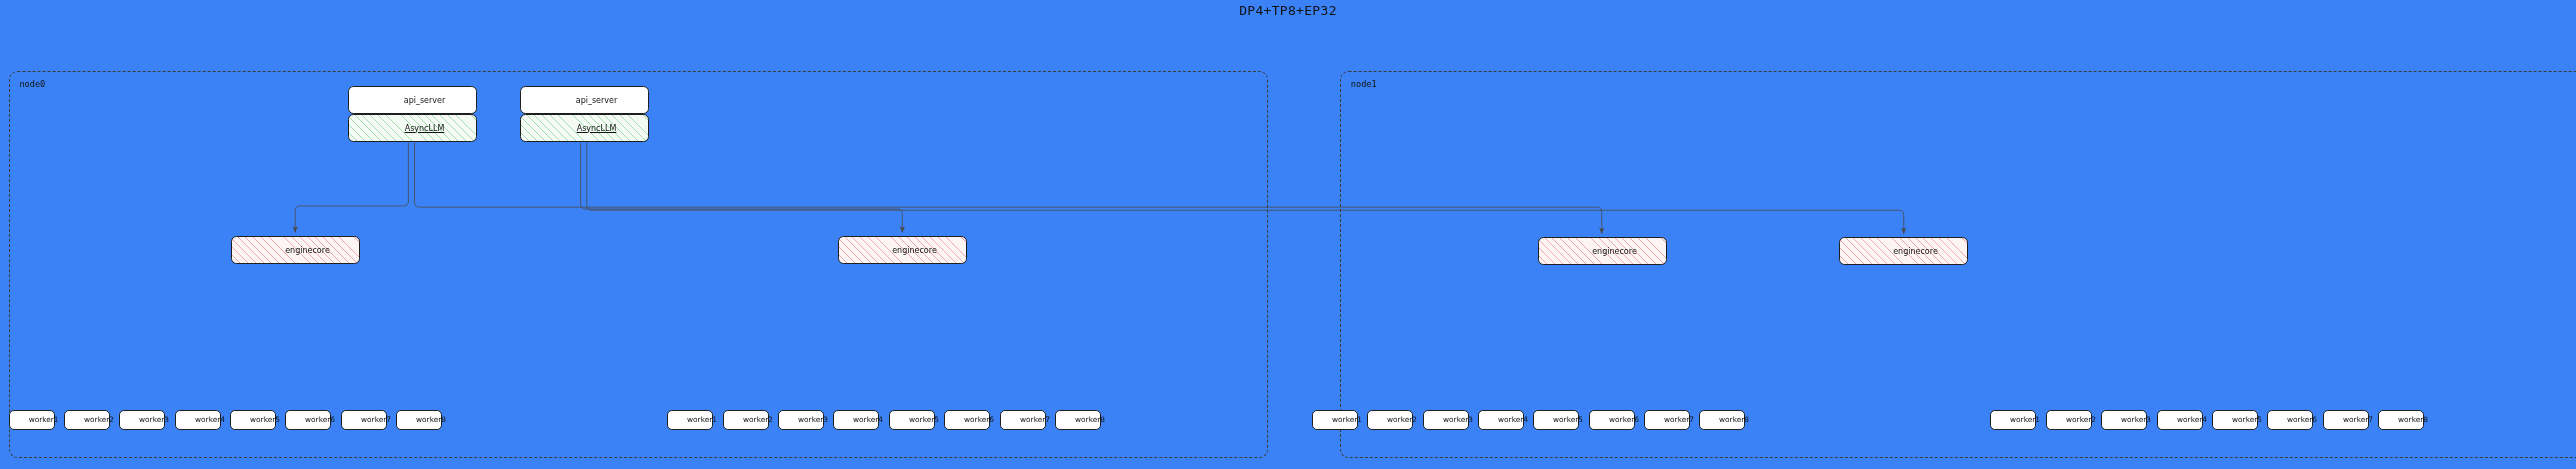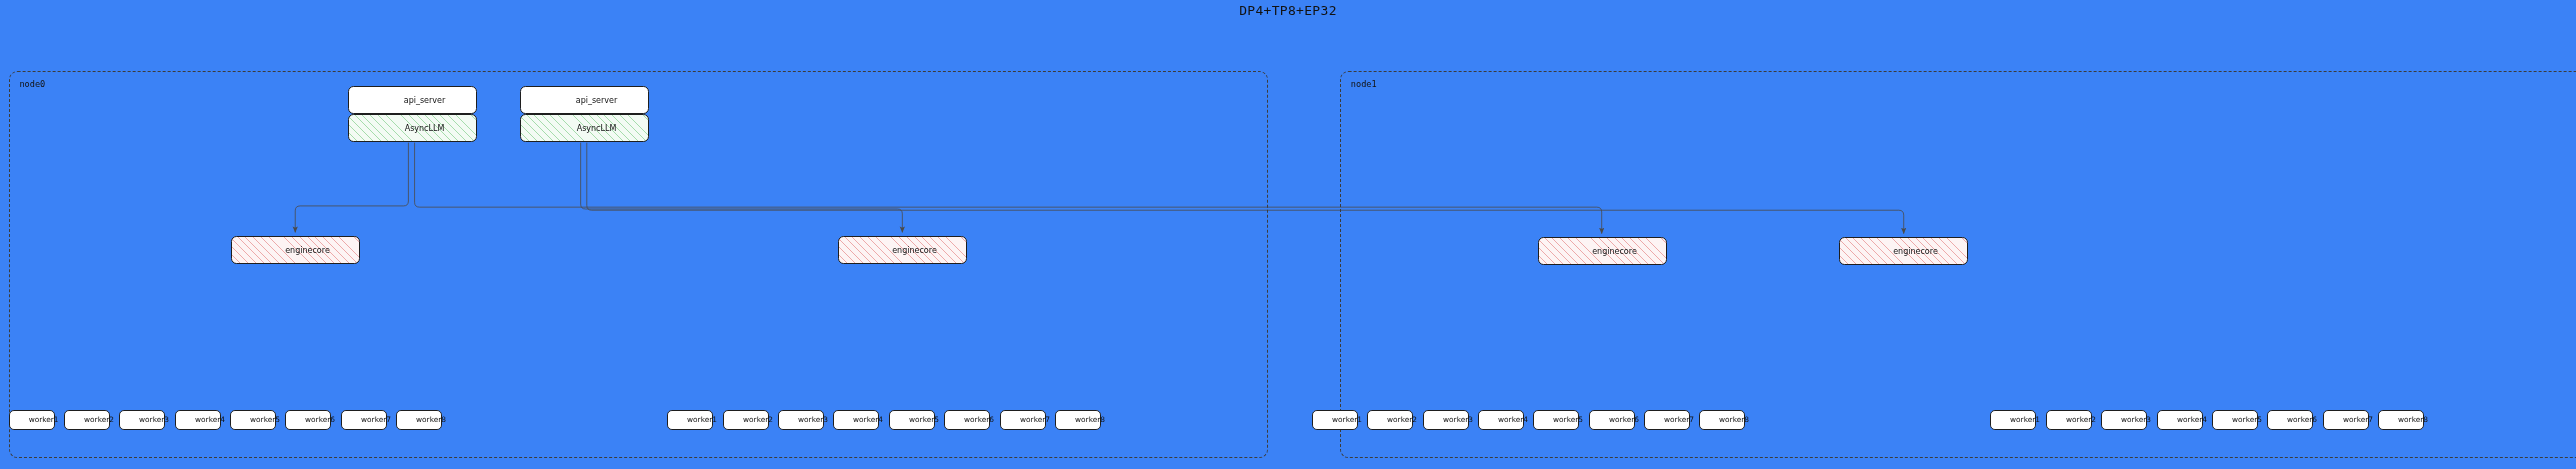--- a/index.html
+++ b/index.html
@@ -74,20 +74,21 @@
   
   .box-async {
     background-color: #f3fbf4;
     background-image: repeating-linear-gradient(
       45deg,
       rgba(102, 194, 112, 0.55) 0px,
       rgba(102, 194, 112, 0.55) 0.7px,
       rgba(255, 255, 255, 0) 0.7px,
       rgba(255, 255, 255, 0) 5.5px
     );
+    text-decoration: underline;
   }
 
   
   .box-engine {
     background-color: #fdf4f4;
     background-image: repeating-linear-gradient(
       45deg,
       rgba(226, 120, 120, 0.6) 0px,
       rgba(226, 120, 120, 0.6) 0.7px,
       rgba(255, 255, 255, 0) 0.7px,

